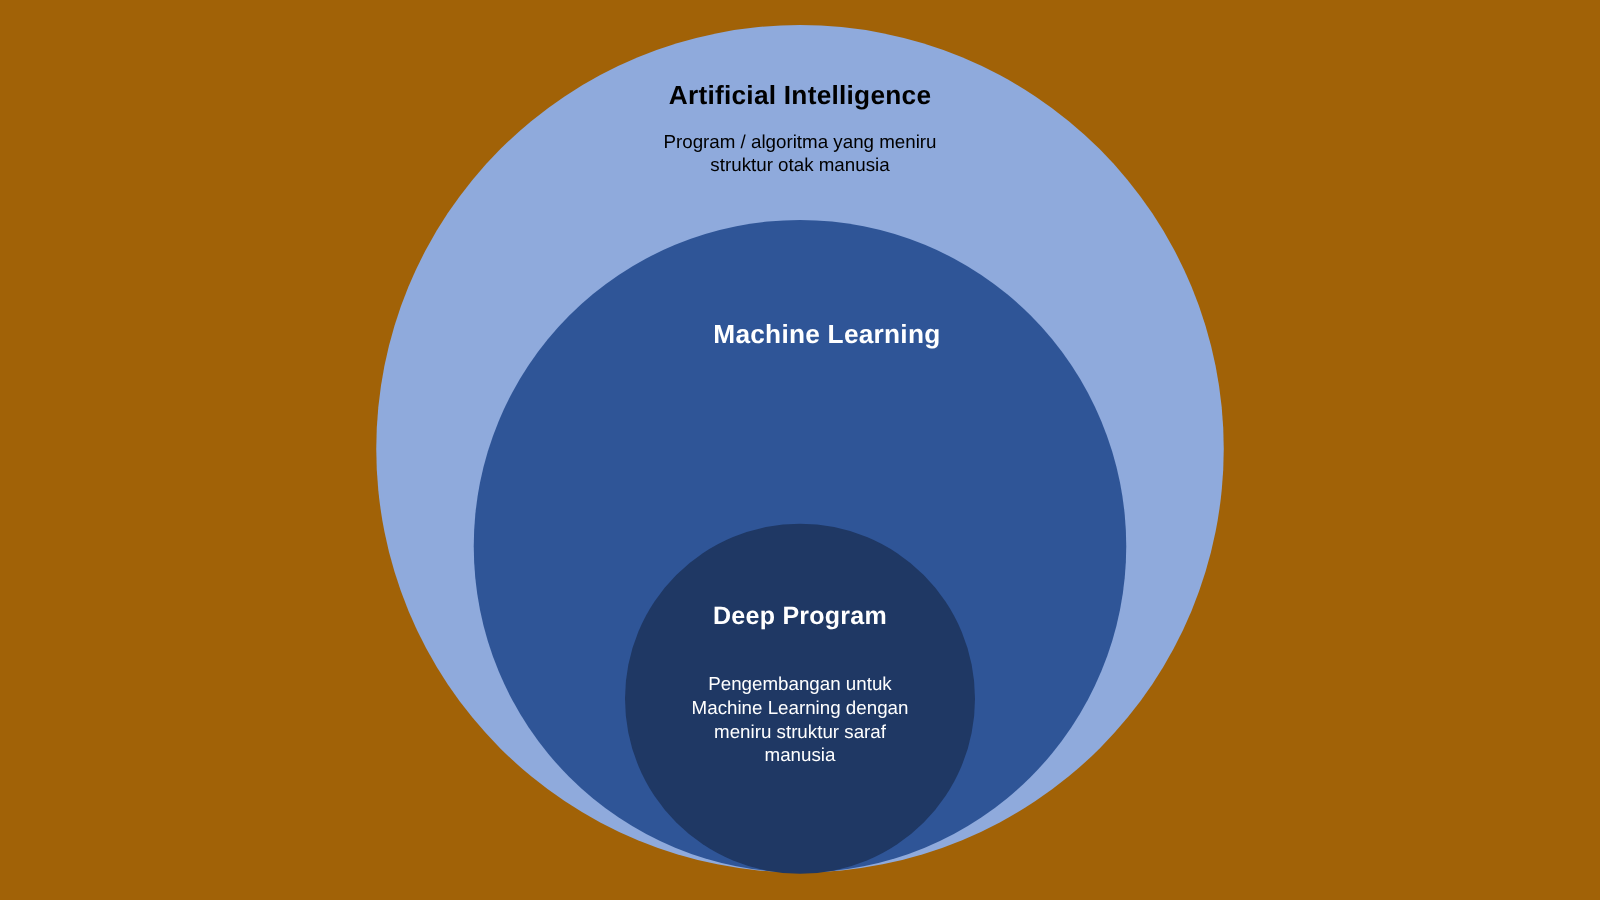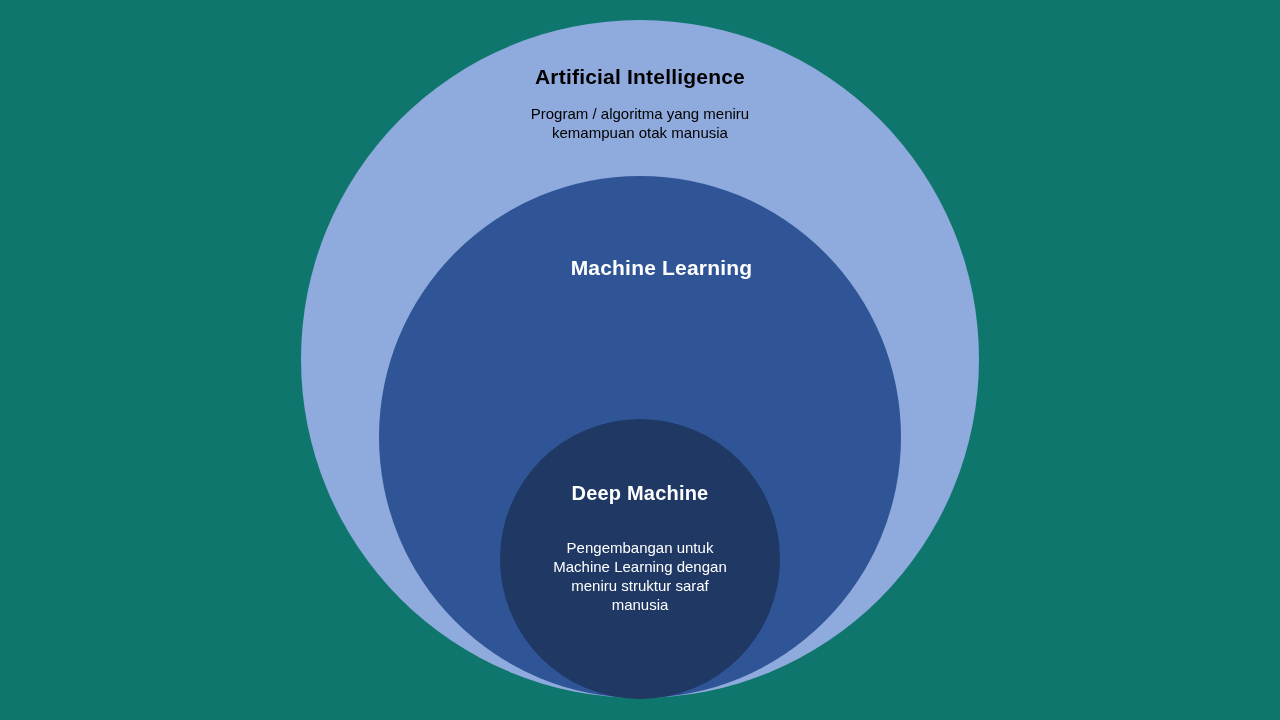--- a/index.html
+++ b/index.html
@@ -5,21 +5,21 @@
   html, body {
     margin: 0;
     padding: 0;
     background: #ffffff;
     font-family: "Liberation Sans", sans-serif;
   }
   #canvas {
     position: relative;
     width: 1280px;
     height: 720px;
-    background: #0f766e;
+    background: #a16207;
     overflow: hidden;
     text-decoration: underline;
   }
   .circle {
     position: absolute;
     border-radius: 50%;
   }
   .circle-outer {
     left: 301px;
     top: 20px;
@@ -69,25 +69,25 @@
 
   <div class="circle circle-outer" style="background-color: rgb(143, 170, 220);"></div>
 
   <div class="circle circle-middle" style="background-color: rgb(47, 85, 151);"></div>
 
   <div class="circle circle-inner" style="background-color: rgb(31, 56, 100);"></div>
 
   <div class="label-block ring-title t-ai-title" style="color: rgb(0, 0, 0);">Artificial Intelligence</div>
 
   <div class="label-block ring-desc t-ai-desc" style="color: rgb(0, 0, 0);">Program / algoritma yang meniru
-kemampuan otak manusia</div>
+struktur otak manusia</div>
 
   <div class="label-block ring-title t-ml-title" style="color: rgb(255, 255, 255); padding-left: 43px;">Machine Learning</div>
 
 
-  <div class="label-block ring-title t-dl-title" style="color: rgb(255, 255, 255);">Deep Machine</div>
+  <div class="label-block ring-title t-dl-title" style="color: rgb(255, 255, 255);">Deep Program</div>
 
   <div class="label-block ring-desc t-dl-desc" style="color: rgb(255, 255, 255);">Pengembangan untuk
 Machine Learning dengan
 meniru struktur  saraf
 manusia</div>
 
 </div>
 
 </body></html>

